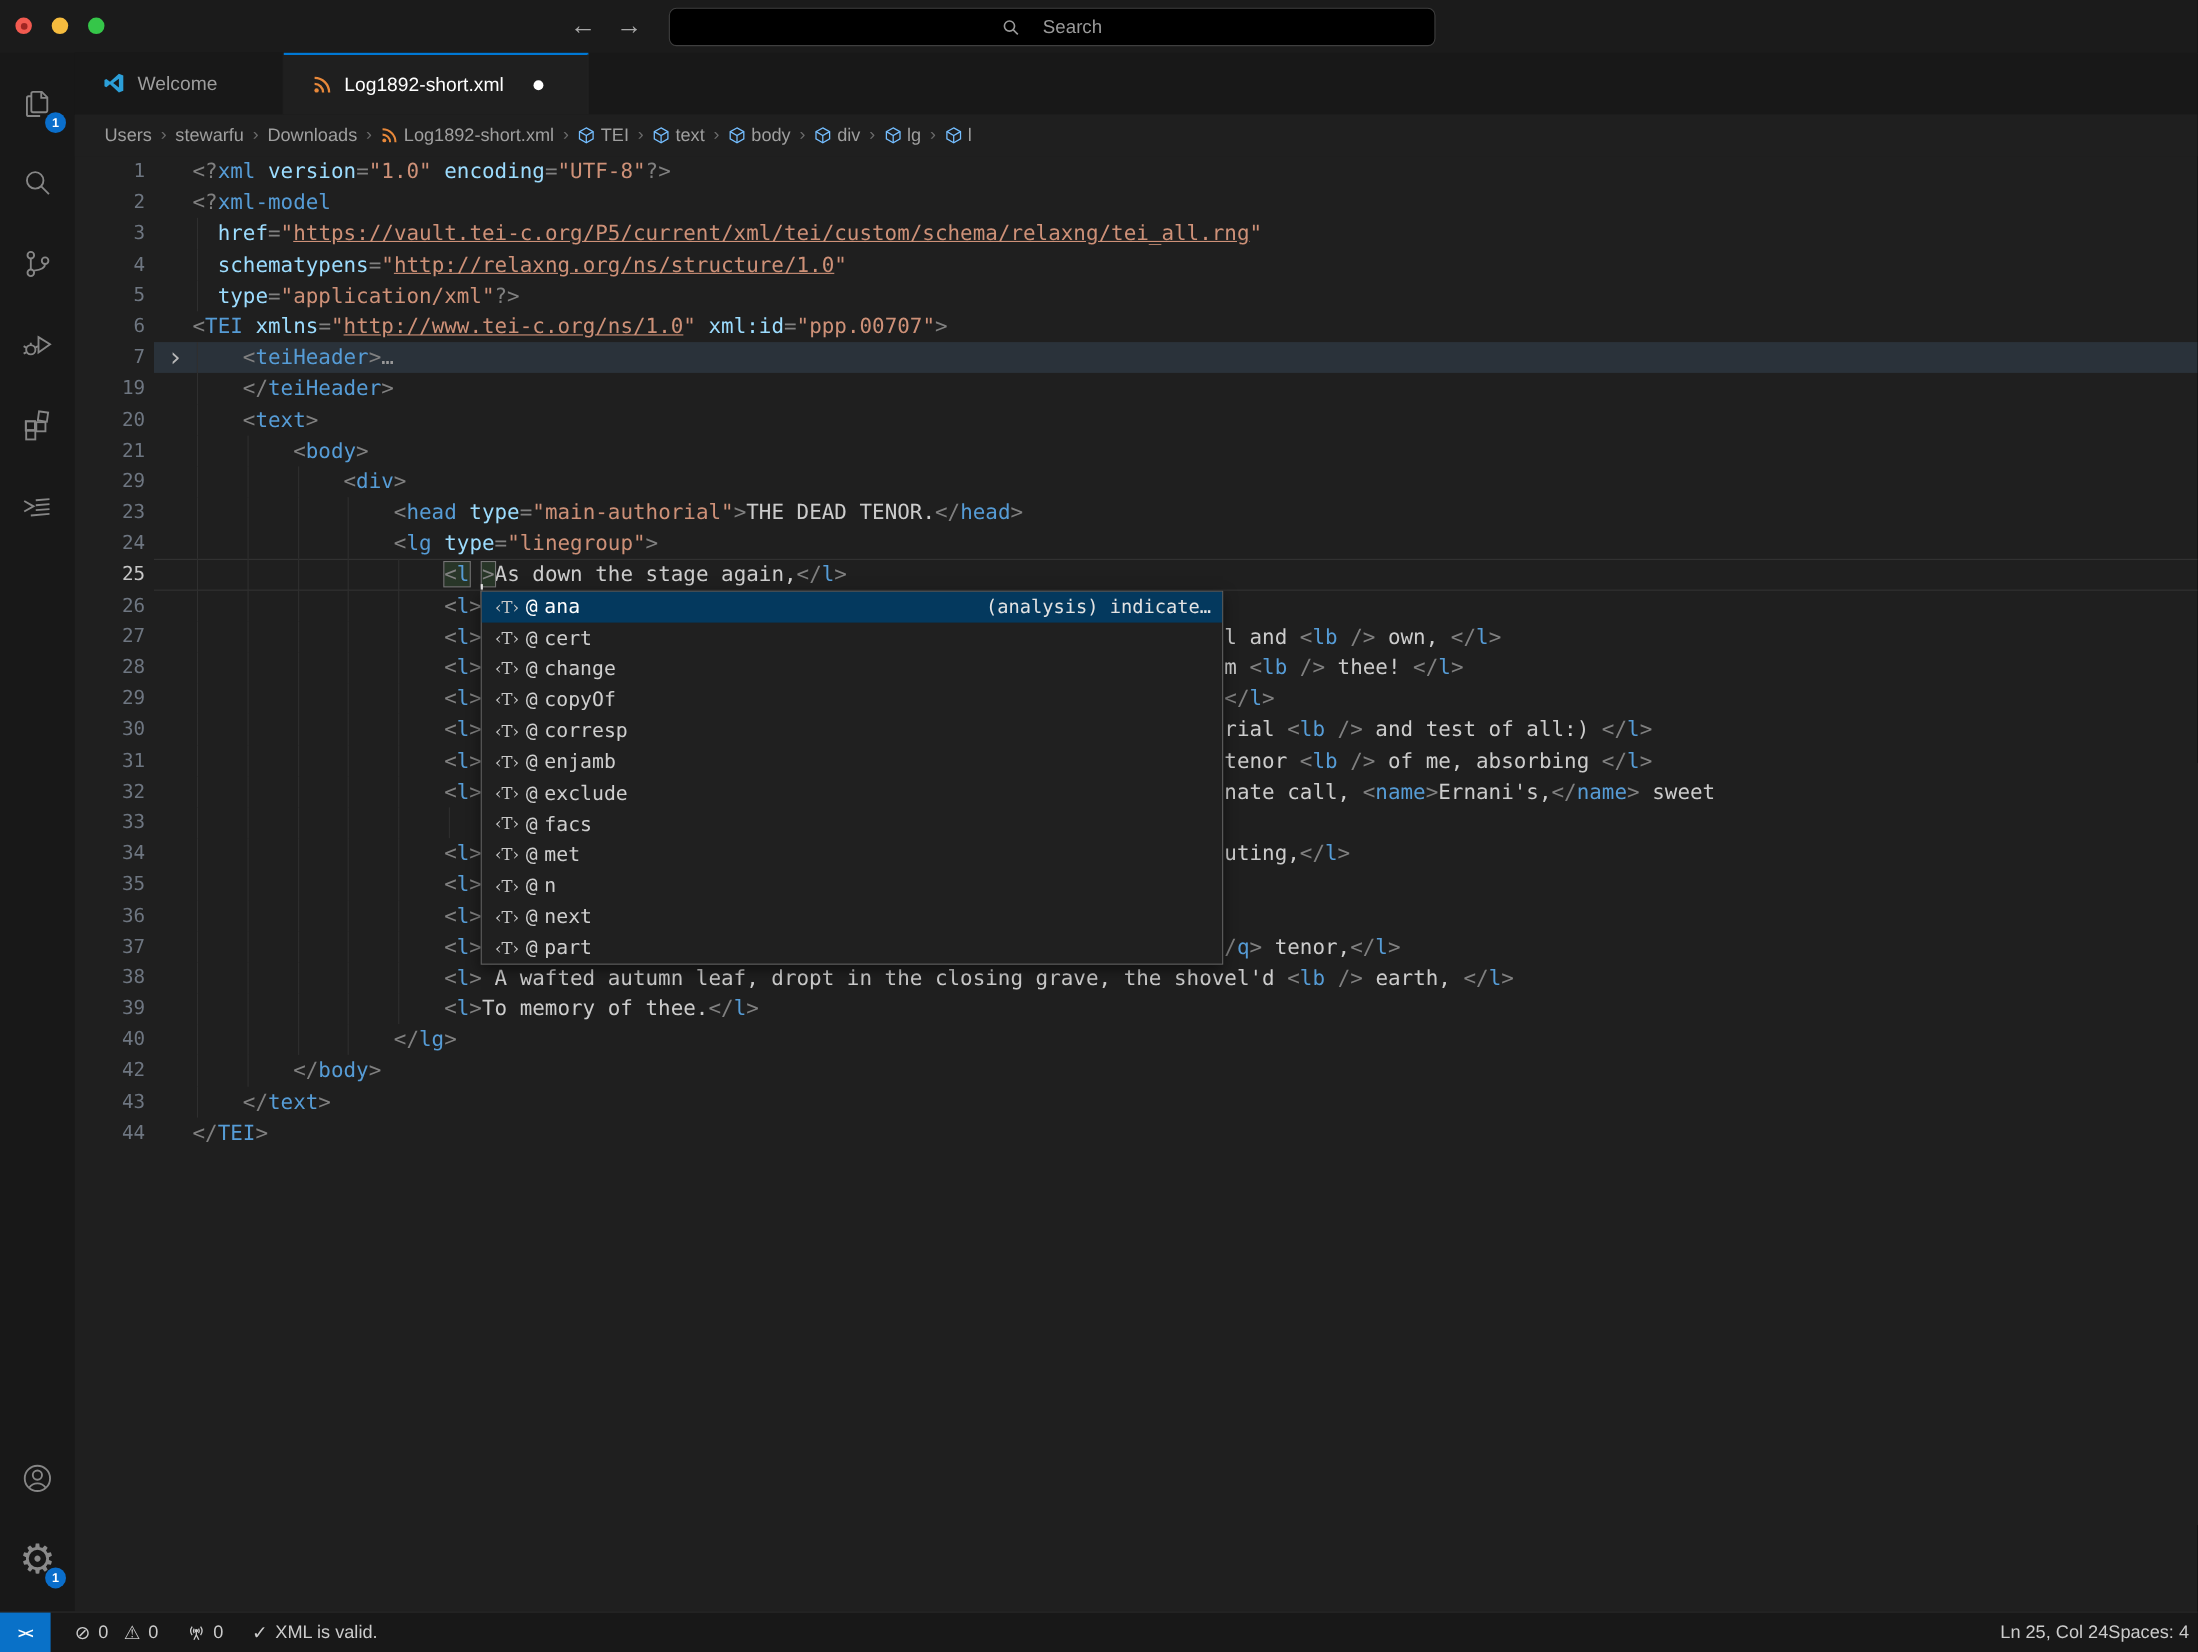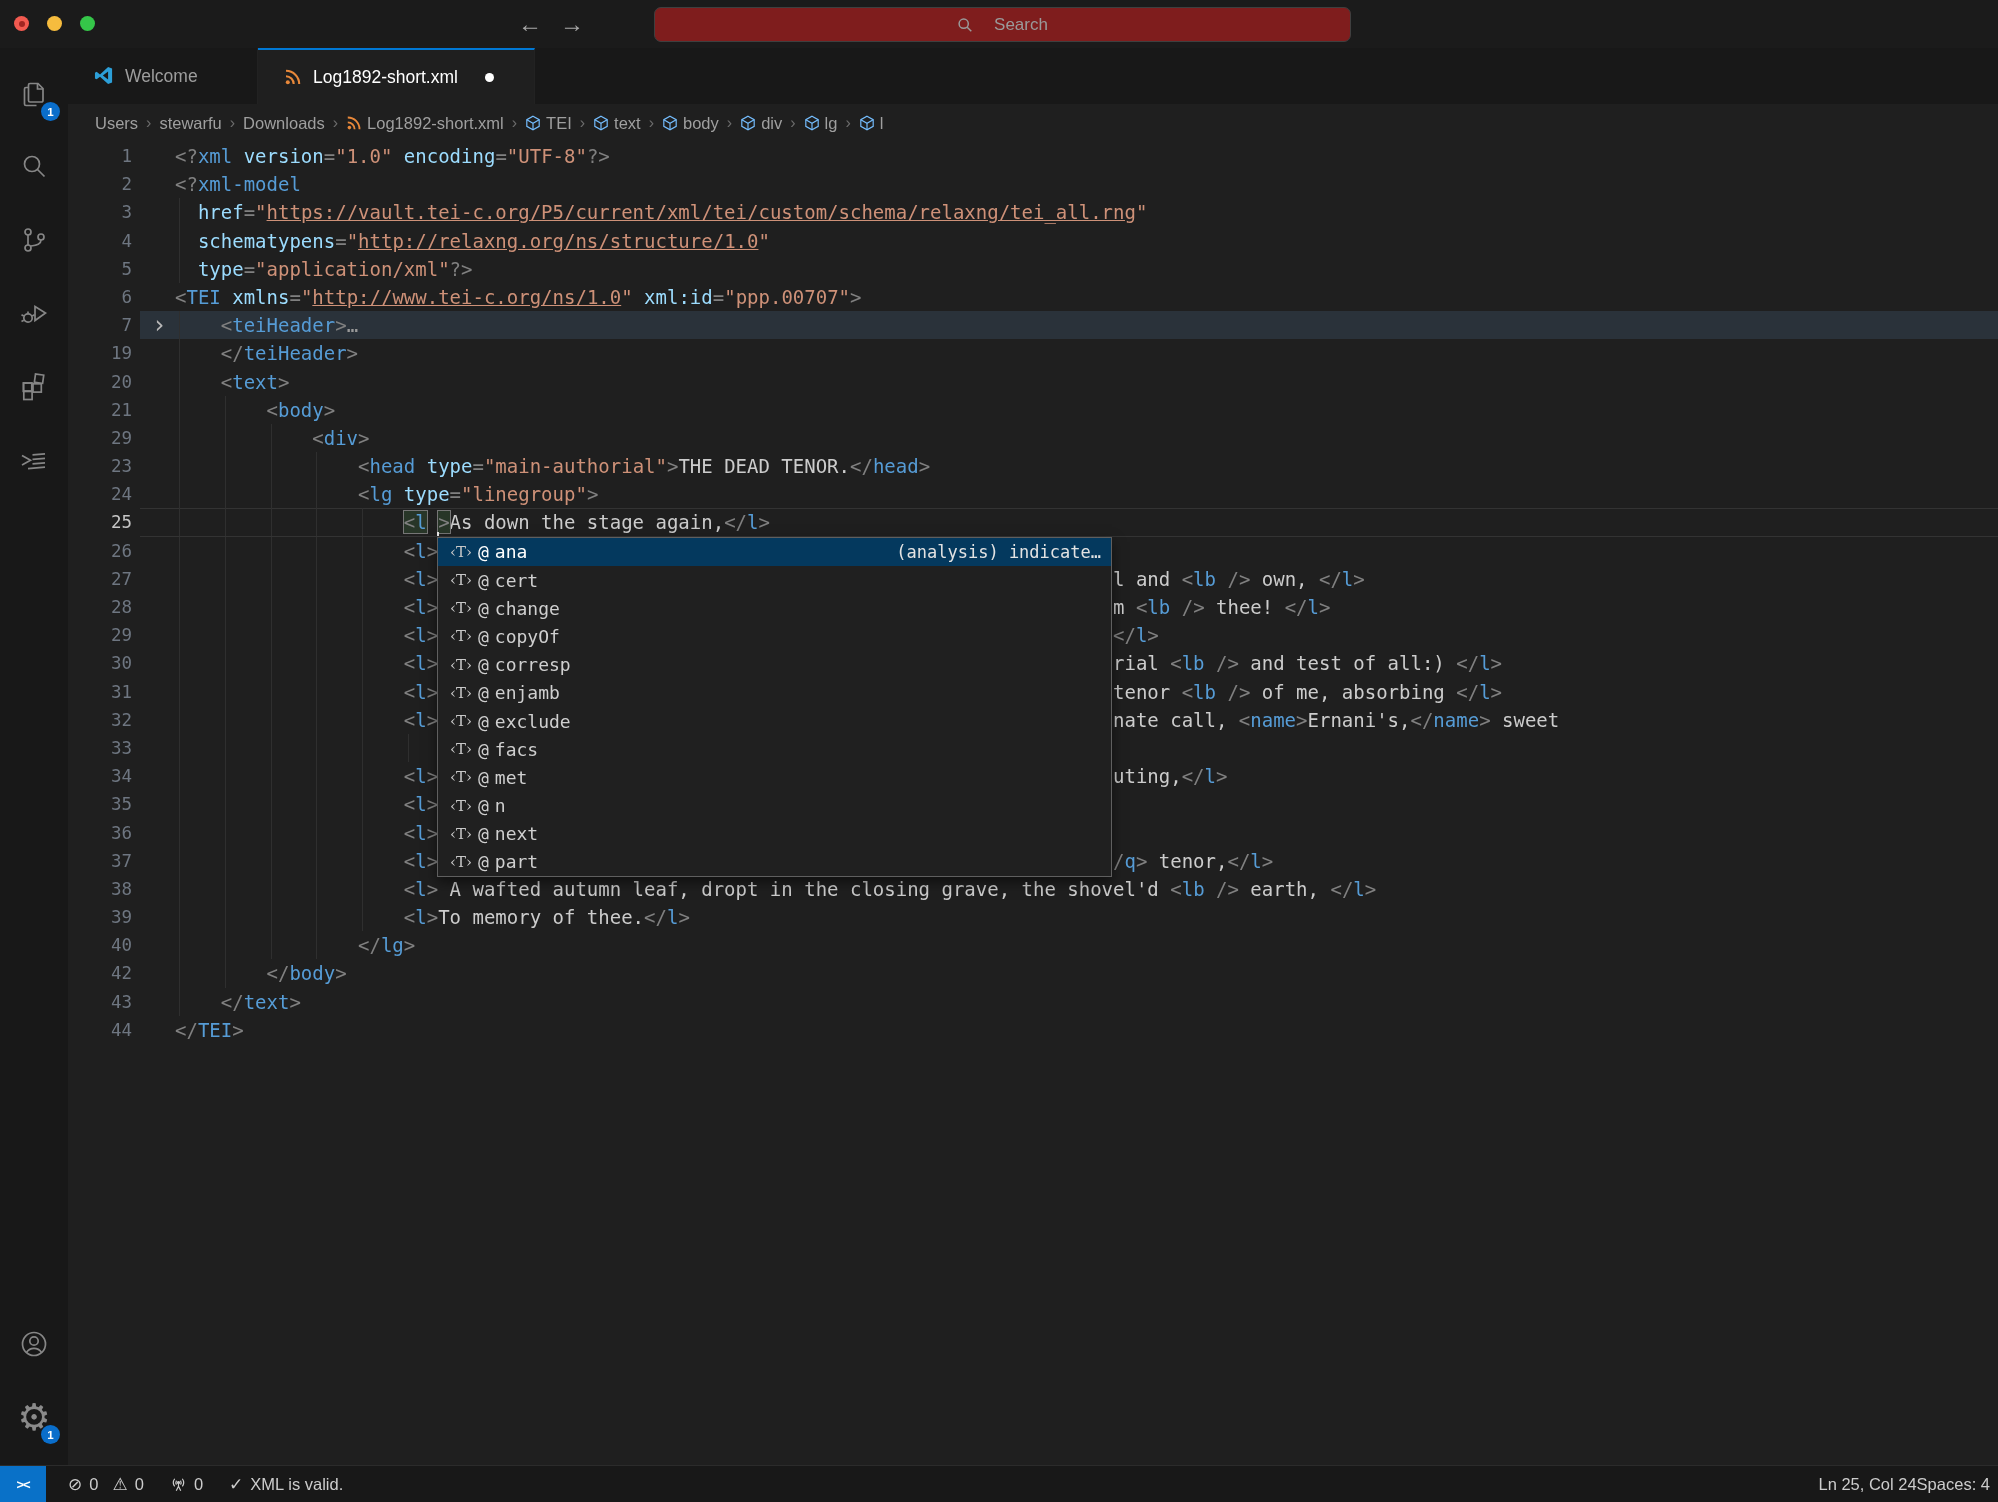--- a/index.html
+++ b/index.html
@@ -8,21 +8,21 @@
   
   #titlebar{position:absolute;left:0;top:0;width:100%;height:48px;background:#1b1b1b;border-bottom:1px solid #262626;}
   .traffic{position:absolute;top:16px;width:15px;height:15px;border-radius:50%;}
   .t-close{left:14px;background:#f25a50;}
   .t-close::after{content:"";position:absolute;left:4.5px;top:4.5px;width:6px;height:6px;border-radius:50%;background:#a02622;}
   .t-min{left:47px;background:#f6bc3e;}
   .t-max{left:80px;background:#35c649;}
   .navarrow{position:absolute;top:6px;font-size:24px;color:#a8a8a8;width:30px;text-align:center;line-height:36px;}
   #nav-back{left:515px;} #nav-fwd{left:557px;}
   #searchbox{position:absolute;left:608px;top:7px;width:695px;height:33px;border:1px solid #3f3f3f;border-radius:7px;
-    background:#7f1d1d;display:flex;align-items:center;justify-content:center;gap:21px;color:#9a9a9a;font-size:17px;margin-left:46px;}
+    background:#000000;display:flex;align-items:center;justify-content:center;gap:21px;color:#9a9a9a;font-size:17px;}
   
   #activitybar{position:absolute;left:0;top:48px;width:68px;bottom:36px;background:#181818;
     display:flex;flex-direction:column;align-items:center;padding-top:22px;box-sizing:border-box;}
   .ab-item{width:46px;height:48px;margin-bottom:25px;position:relative;display:flex;align-items:center;justify-content:center;}
   .ab-item svg{stroke:#868686;fill:none;stroke-width:1.7;}
   .ab-bottom{margin-top:auto;}
   .badge{position:absolute;right:-3px;bottom:-3px;width:19px;height:19px;border-radius:50%;background:#0a6ecb;
     color:#fff;font-size:11.5px;font-weight:bold;display:flex;align-items:center;justify-content:center;}
   .gear-glyph{font-size:37px;color:#8a8a8a;line-height:1;}
   

